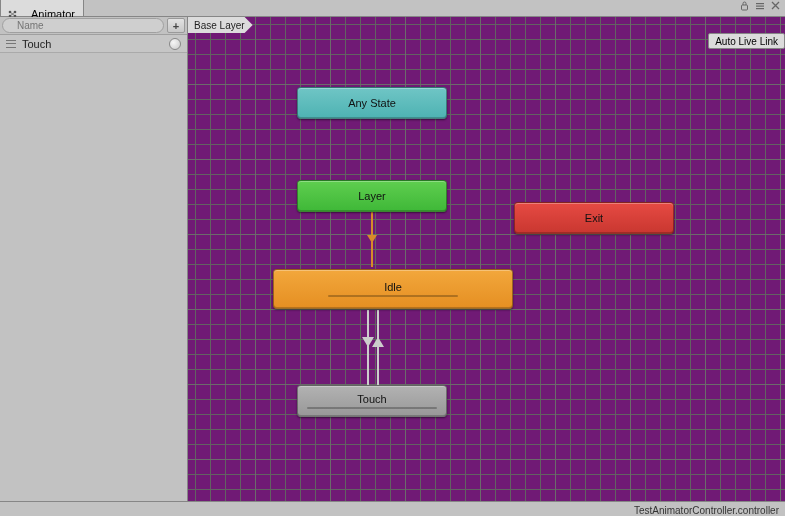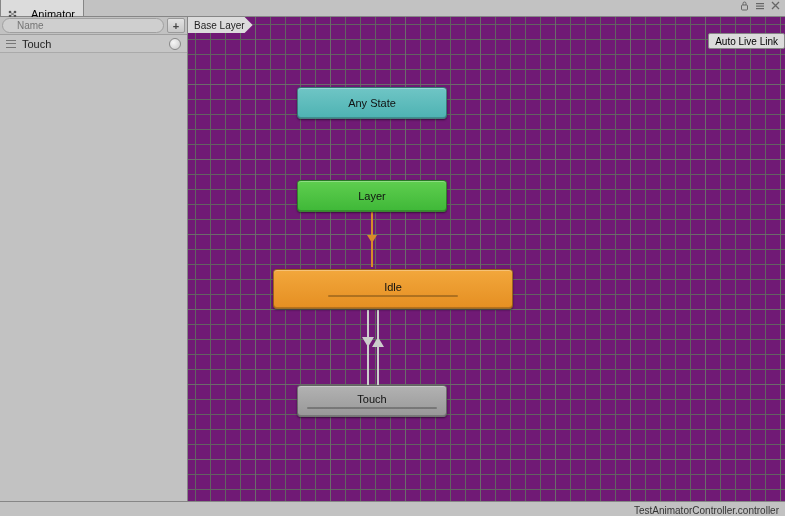--- a/index.html
+++ b/index.html
@@ -134,20 +134,23 @@
     <div class="arrow-head tri-down" style="left:173.5px; top:320px;"></div>
     <div class="arrow-line" style="left:189px; top:293px; width:2px; height:75px;"></div>
     <div class="arrow-head tri-up" style="left:183.5px; top:320px;"></div>
 
     <div class="node n-anystate" style="left:109px; top:70px;">
       <span>Any State</span>
     </div>
     <div class="node n-entry" style="left:109px; top:163px;">
       <span>Layer</span>
     </div>
+    <div class="node n-exit" style="left:326px; top:185px;">
+      <span>Exit</span>
+    </div>
     <div class="node n-idle" style="left:85px; top:252px;">
       <span>Idle</span>
       <div class="bar"></div>
     </div>
     <div class="node n-touch" style="left:109px; top:368px;">
       <span>Touch</span>
       <div class="bar"></div>
     </div>
   </div>
 </div>

